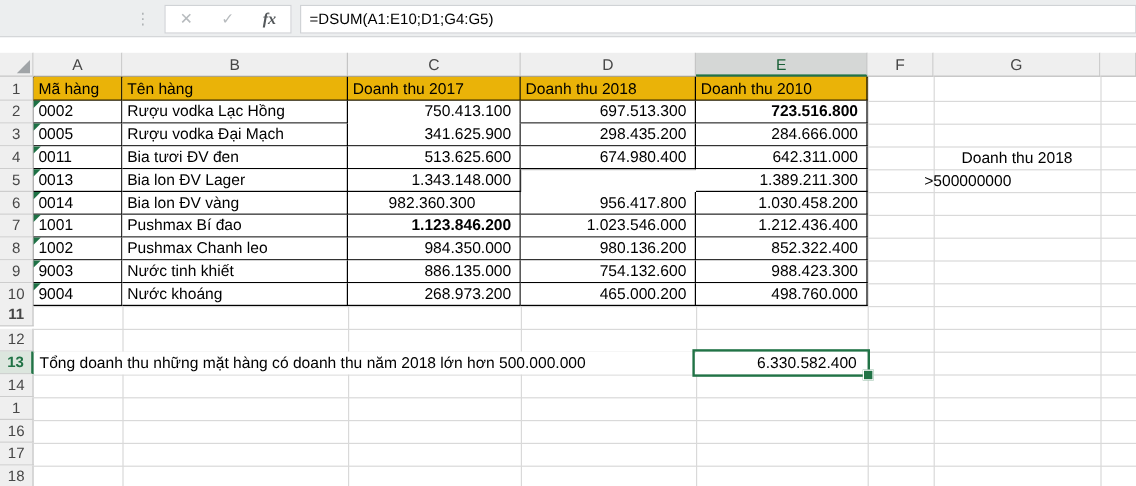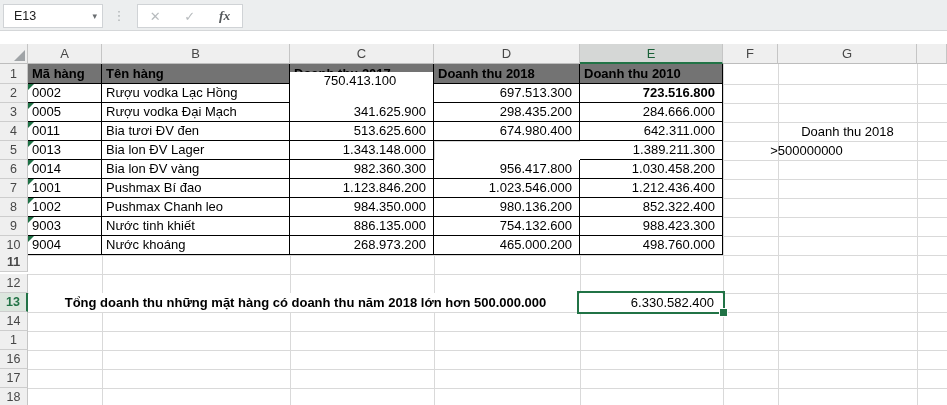--- a/index.html
+++ b/index.html
@@ -26,43 +26,42 @@
   .colhdr.sel{background:#d5d7d6;border-bottom:2px solid #217346;color:#1a6038;}
   .rowhdr{position:absolute;left:0;width:28px;background:#efefef;border-right:1px solid #c5c5c5;border-bottom:1px solid #cdcdcd;box-sizing:border-box;text-align:center;font-size:12.5px;color:#474747;cursor:default;}
   .rowhdr.sel{background:#dce6de;border-right:2px solid #217346;color:#217346;font-weight:bold;}
   .vline{position:absolute;top:64px;width:1px;background:#d9d9d9;}
   .hline{position:absolute;left:28px;width:919px;height:1px;background:#d9d9d9;}
   .blk{position:absolute;background:#000;}
 
   
   .tcell{position:absolute;box-sizing:border-box;background:#fff;border-right:1px solid #000;border-bottom:1px solid #000;font-size:13px;line-height:18px;padding:0 6px 0 4px;white-space:nowrap;color:#000;}
   .tcell.num{text-align:right;padding-right:7px;}
-  .tcell.hdr{background:#737373;font-weight:bold;line-height:19px;}
+  .tcell.hdr{background:#eab308;font-weight:normal;line-height:19px;}
   .tri{position:absolute;left:0;top:0;width:0;height:0;border-top:6px solid #1e7145;border-right:6px solid transparent;}
   .free{position:absolute;font-size:13px;line-height:19px;height:19px;white-space:nowrap;box-sizing:border-box;color:#000;}
   .ctr{text-align:center;}
-  .bold{font-weight:bold;text-align:center;}
+  .bold{font-weight:normal;}
   .bgw{background:#fff;}
   .selbox{position:absolute;border:2px solid #217346;box-sizing:border-box;background:transparent;}
   .fillhandle{position:absolute;width:7px;height:7px;background:#217346;border:1px solid #fff;}
 </style>
 </head>
 <body>
 
 <div id="app">
   <div id="chrome">
-    <div class="fb-box namebox">
-      <span class="nb-text">E13</span>
-      <span class="nb-arrow">▾</span>
-    </div>
     <div class="fb-dots">⋮</div>
     <div class="fb-box btnbox">
       <span class="fb-cancel">✕</span>
       <span class="fb-enter">✓</span>
       <span class="fb-fx">fx</span>
+    </div>
+    <div class="fb-box formulabox">
+      <span class="fx-text">=DSUM(A1:E10;D1;G4:G5)</span>
     </div>
   </div>
   <div id="sheet">
       <div class="corner">
         <div class="corner-tri"></div>
       </div>
       <div class="colhdr" style="left: 28px; width: 74px;">A</div>
       <div class="colhdr" style="left: 102px; width: 188px;">B</div>
       <div class="colhdr" style="left: 290px; width: 144px;">C</div>
       <div class="colhdr" style="left: 434px; width: 146px;">D</div>
@@ -114,46 +113,46 @@
       <div class="hline" style="top: 388px;"></div>
       <div class="blk" style="left: 28px; top: 64px; width: 695px; height: 1px;"></div>
       <div class="blk" style="left: 28px; top: 64px; width: 1px; height: 191px;"></div>
       <div class="tcell hdr" style="left: 28px; top: 64px; width: 74px; height: 20px;">Mã hàng</div>
       <div class="tcell hdr" style="left: 102px; top: 64px; width: 188px; height: 20px;">Tên hàng</div>
       <div class="tcell hdr" style="left: 290px; top: 64px; width: 144px; height: 20px;">Doanh thu 2017</div>
       <div class="tcell hdr" style="left: 434px; top: 64px; width: 146px; height: 20px;">Doanh thu 2018</div>
       <div class="tcell hdr" style="left: 580px; top: 64px; width: 143px; height: 20px;">Doanh thu 2010</div>
       <div class="tcell" style="left: 28px; top: 84px; width: 74px; height: 19px;">0002<div class="tri"></div></div>
       <div class="tcell" style="left: 102px; top: 84px; width: 188px; height: 19px;">Rượu vodka Lạc Hồng</div>
-      <div class="tcell num" style="left: 290px; top: 72px; width: 144px; height: 35px; text-align: center;">750.413.100</div>
+      <div class="tcell num" style="left: 290px; top: 84px; width: 144px; height: 35px;">750.413.100</div>
       <div class="tcell num" style="left: 434px; top: 84px; width: 146px; height: 19px;">697.513.300</div>
       <div class="tcell num" style="left: 580px; top: 84px; width: 143px; height: 19px; font-weight: bold;">723.516.800</div>
       <div class="tcell" style="left: 28px; top: 103px; width: 74px; height: 19px;">0005<div class="tri"></div></div>
       <div class="tcell" style="left: 102px; top: 103px; width: 188px; height: 19px;">Rượu vodka Đại Mạch</div>
       <div class="tcell num" style="left: 290px; top: 103px; width: 144px; height: 19px;">341.625.900</div>
       <div class="tcell num" style="left: 434px; top: 103px; width: 146px; height: 19px;">298.435.200</div>
       <div class="tcell num" style="left: 580px; top: 103px; width: 143px; height: 19px;">284.666.000</div>
       <div class="tcell" style="left: 28px; top: 122px; width: 74px; height: 19px;">0011<div class="tri"></div></div>
       <div class="tcell" style="left: 102px; top: 122px; width: 188px; height: 19px;">Bia tươi ĐV đen</div>
       <div class="tcell num" style="left: 290px; top: 122px; width: 144px; height: 19px;">513.625.600</div>
       <div class="tcell num" style="left: 434px; top: 122px; width: 146px; height: 19px;">674.980.400</div>
       <div class="tcell num" style="left: 580px; top: 122px; width: 143px; height: 19px;">642.311.000</div>
       <div class="tcell" style="left: 28px; top: 141px; width: 74px; height: 19px;">0013<div class="tri"></div></div>
       <div class="tcell" style="left: 102px; top: 141px; width: 188px; height: 19px;">Bia lon ĐV Lager</div>
       <div class="tcell num" style="left: 290px; top: 141px; width: 144px; height: 19px;">1.343.148.000</div>
       <div class="tcell num" style="left: 434px; top: 141px; width: 146px; height: 19px; margin-top: 36px;">1.243.856.100</div>
       <div class="tcell num" style="left: 580px; top: 141px; width: 143px; height: 19px;">1.389.211.300</div>
       <div class="tcell" style="left: 28px; top: 160px; width: 74px; height: 19px;">0014<div class="tri"></div></div>
       <div class="tcell" style="left: 102px; top: 160px; width: 188px; height: 19px;">Bia lon ĐV vàng</div>
-      <div class="tcell num" style="left: 290px; top: 160px; width: 144px; height: 19px;">982.360.300</div>
+      <div class="tcell num" style="left: 290px; top: 160px; width: 144px; height: 19px; text-align: center;">982.360.300</div>
       <div class="tcell num" style="left: 434px; top: 160px; width: 146px; height: 19px;">956.417.800</div>
       <div class="tcell num" style="left: 580px; top: 160px; width: 143px; height: 19px;">1.030.458.200</div>
       <div class="tcell" style="left: 28px; top: 179px; width: 74px; height: 19px;">1001<div class="tri"></div></div>
       <div class="tcell" style="left: 102px; top: 179px; width: 188px; height: 19px;">Pushmax Bí đao</div>
-      <div class="tcell num" style="left: 290px; top: 179px; width: 144px; height: 19px;">1.123.846.200</div>
+      <div class="tcell num" style="left: 290px; top: 179px; width: 144px; height: 19px; font-weight: bold;">1.123.846.200</div>
       <div class="tcell num" style="left: 434px; top: 179px; width: 146px; height: 19px;">1.023.546.000</div>
       <div class="tcell num" style="left: 580px; top: 179px; width: 143px; height: 19px;">1.212.436.400</div>
       <div class="tcell" style="left: 28px; top: 198px; width: 74px; height: 19px;">1002<div class="tri"></div></div>
       <div class="tcell" style="left: 102px; top: 198px; width: 188px; height: 19px;">Pushmax Chanh leo</div>
       <div class="tcell num" style="left: 290px; top: 198px; width: 144px; height: 19px;">984.350.000</div>
       <div class="tcell num" style="left: 434px; top: 198px; width: 146px; height: 19px;">980.136.200</div>
       <div class="tcell num" style="left: 580px; top: 198px; width: 143px; height: 19px;">852.322.400</div>
       <div class="tcell" style="left: 28px; top: 217px; width: 74px; height: 19px;">9003<div class="tri"></div></div>
       <div class="tcell" style="left: 102px; top: 217px; width: 188px; height: 19px;">Nước tinh khiết</div>
       <div class="tcell num" style="left: 290px; top: 217px; width: 144px; height: 19px;">886.135.000</div>

